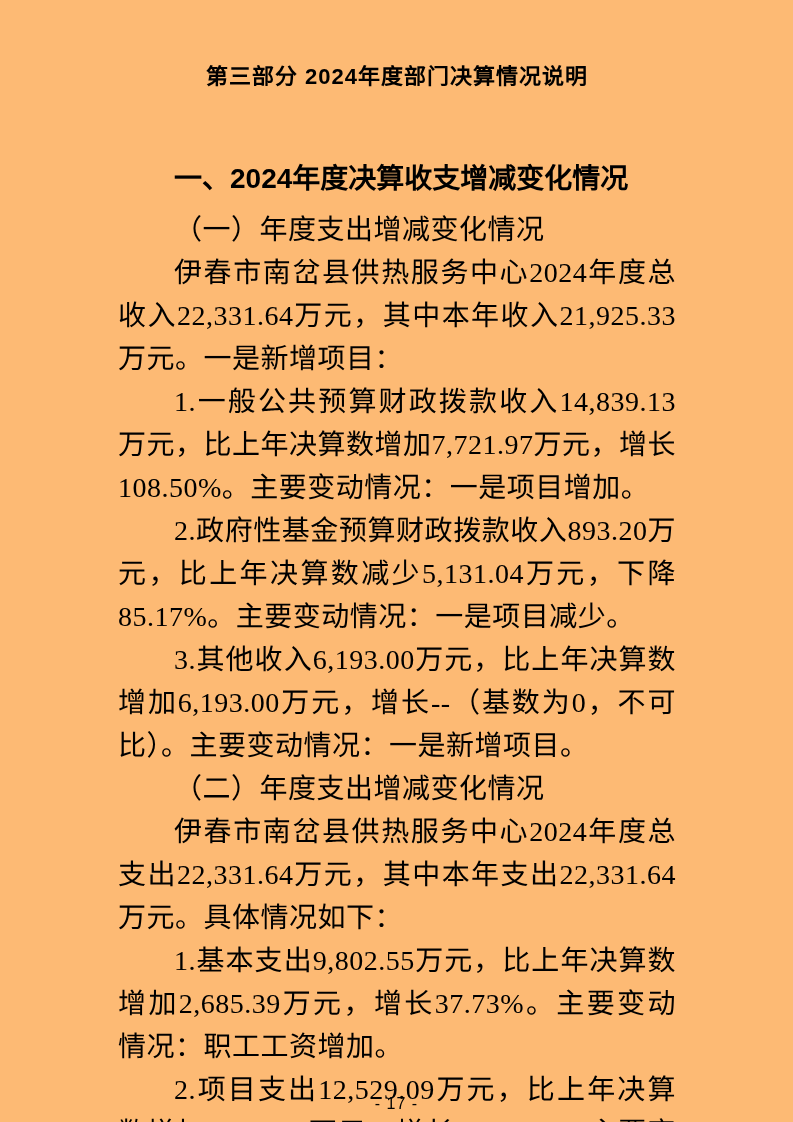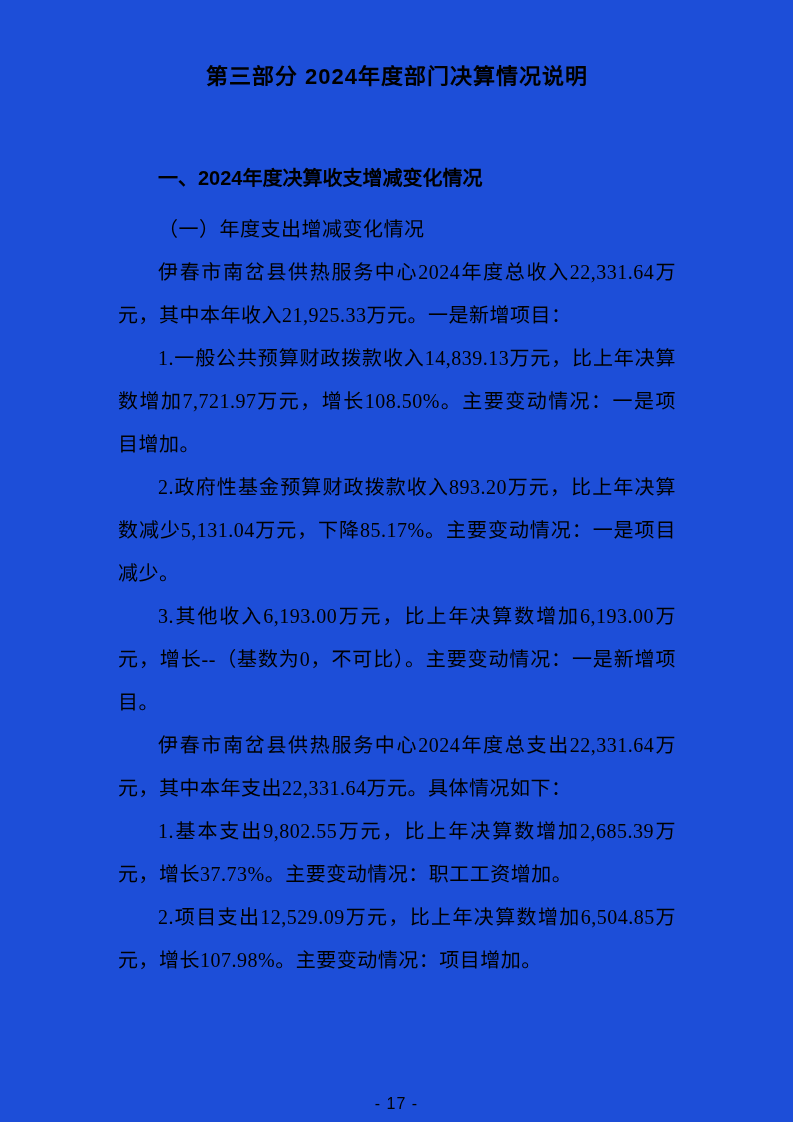--- a/index.html
+++ b/index.html
@@ -5,38 +5,38 @@
   html, body {
     margin: 0;
     padding: 0;
     background: #ffffff;
   }
   .page {
     position: relative;
     width: 793px;
     height: 1122px;
     margin: 0 auto;
-    background: #1d4ed8;
+    background: #fdba74;
     color: #000000;
     box-sizing: border-box;
     padding: 60px 117px 0 118px;
     overflow: hidden;
     font-family: "Liberation Serif", "DejaVu Serif", serif;
   }
   .doc-title {
     font-family: "Liberation Sans", "DejaVu Sans", sans-serif;
     font-weight: bold;
     font-size: 22px;
     line-height: 33px;
     text-align: center;
     letter-spacing: 1px;
     margin: 0 0 64px 0;
   }
   .block {
-    font-size: 20px;
+    font-size: 28px;
     line-height: 43px;
     text-indent: 2em;
     margin: 0;
   }
   .para {
     font-family: "Liberation Serif", "DejaVu Serif", serif;
     text-align: justify;
     letter-spacing: 0.5px;
   }
   .sub {
@@ -76,20 +76,21 @@
   <div class="block sub">（一）年度支出增减变化情况</div>
 
   <div class="block para">伊春市南岔县供热服务中心2024年度总收入22,331.64万元，其中本年收入21,925.33万元。一是新增项目：</div>
 
   <div class="block para">1.一般公共预算财政拨款收入14,839.13万元，比上年决算数增加7,721.97万元，增长108.50%。主要变动情况：一是项目增加。</div>
 
   <div class="block para">2.政府性基金预算财政拨款收入893.20万元，比上年决算数减少5,131.04万元，下降85.17%。主要变动情况：一是项目减少。</div>
 
   <div class="block para">3.其他收入6,193.00万元，比上年决算数增加6,193.00万元，增长--（基数为0，不可比）。主要变动情况：一是新增项目。</div>
 
+  <div class="block sub">（二）年度支出增减变化情况</div>
 
   <div class="block para">伊春市南岔县供热服务中心2024年度总支出22,331.64万元，其中本年支出22,331.64万元。具体情况如下：</div>
 
   <div class="block para">1.基本支出9,802.55万元，比上年决算数增加2,685.39万元，增长37.73%。主要变动情况：职工工资增加。</div>
 
   <div class="block para">2.项目支出12,529.09万元，比上年决算数增加6,504.85万元，增长107.98%。主要变动情况：项目增加。</div>
 
   <div class="page-number">- 17 -</div>
 
 </div>

